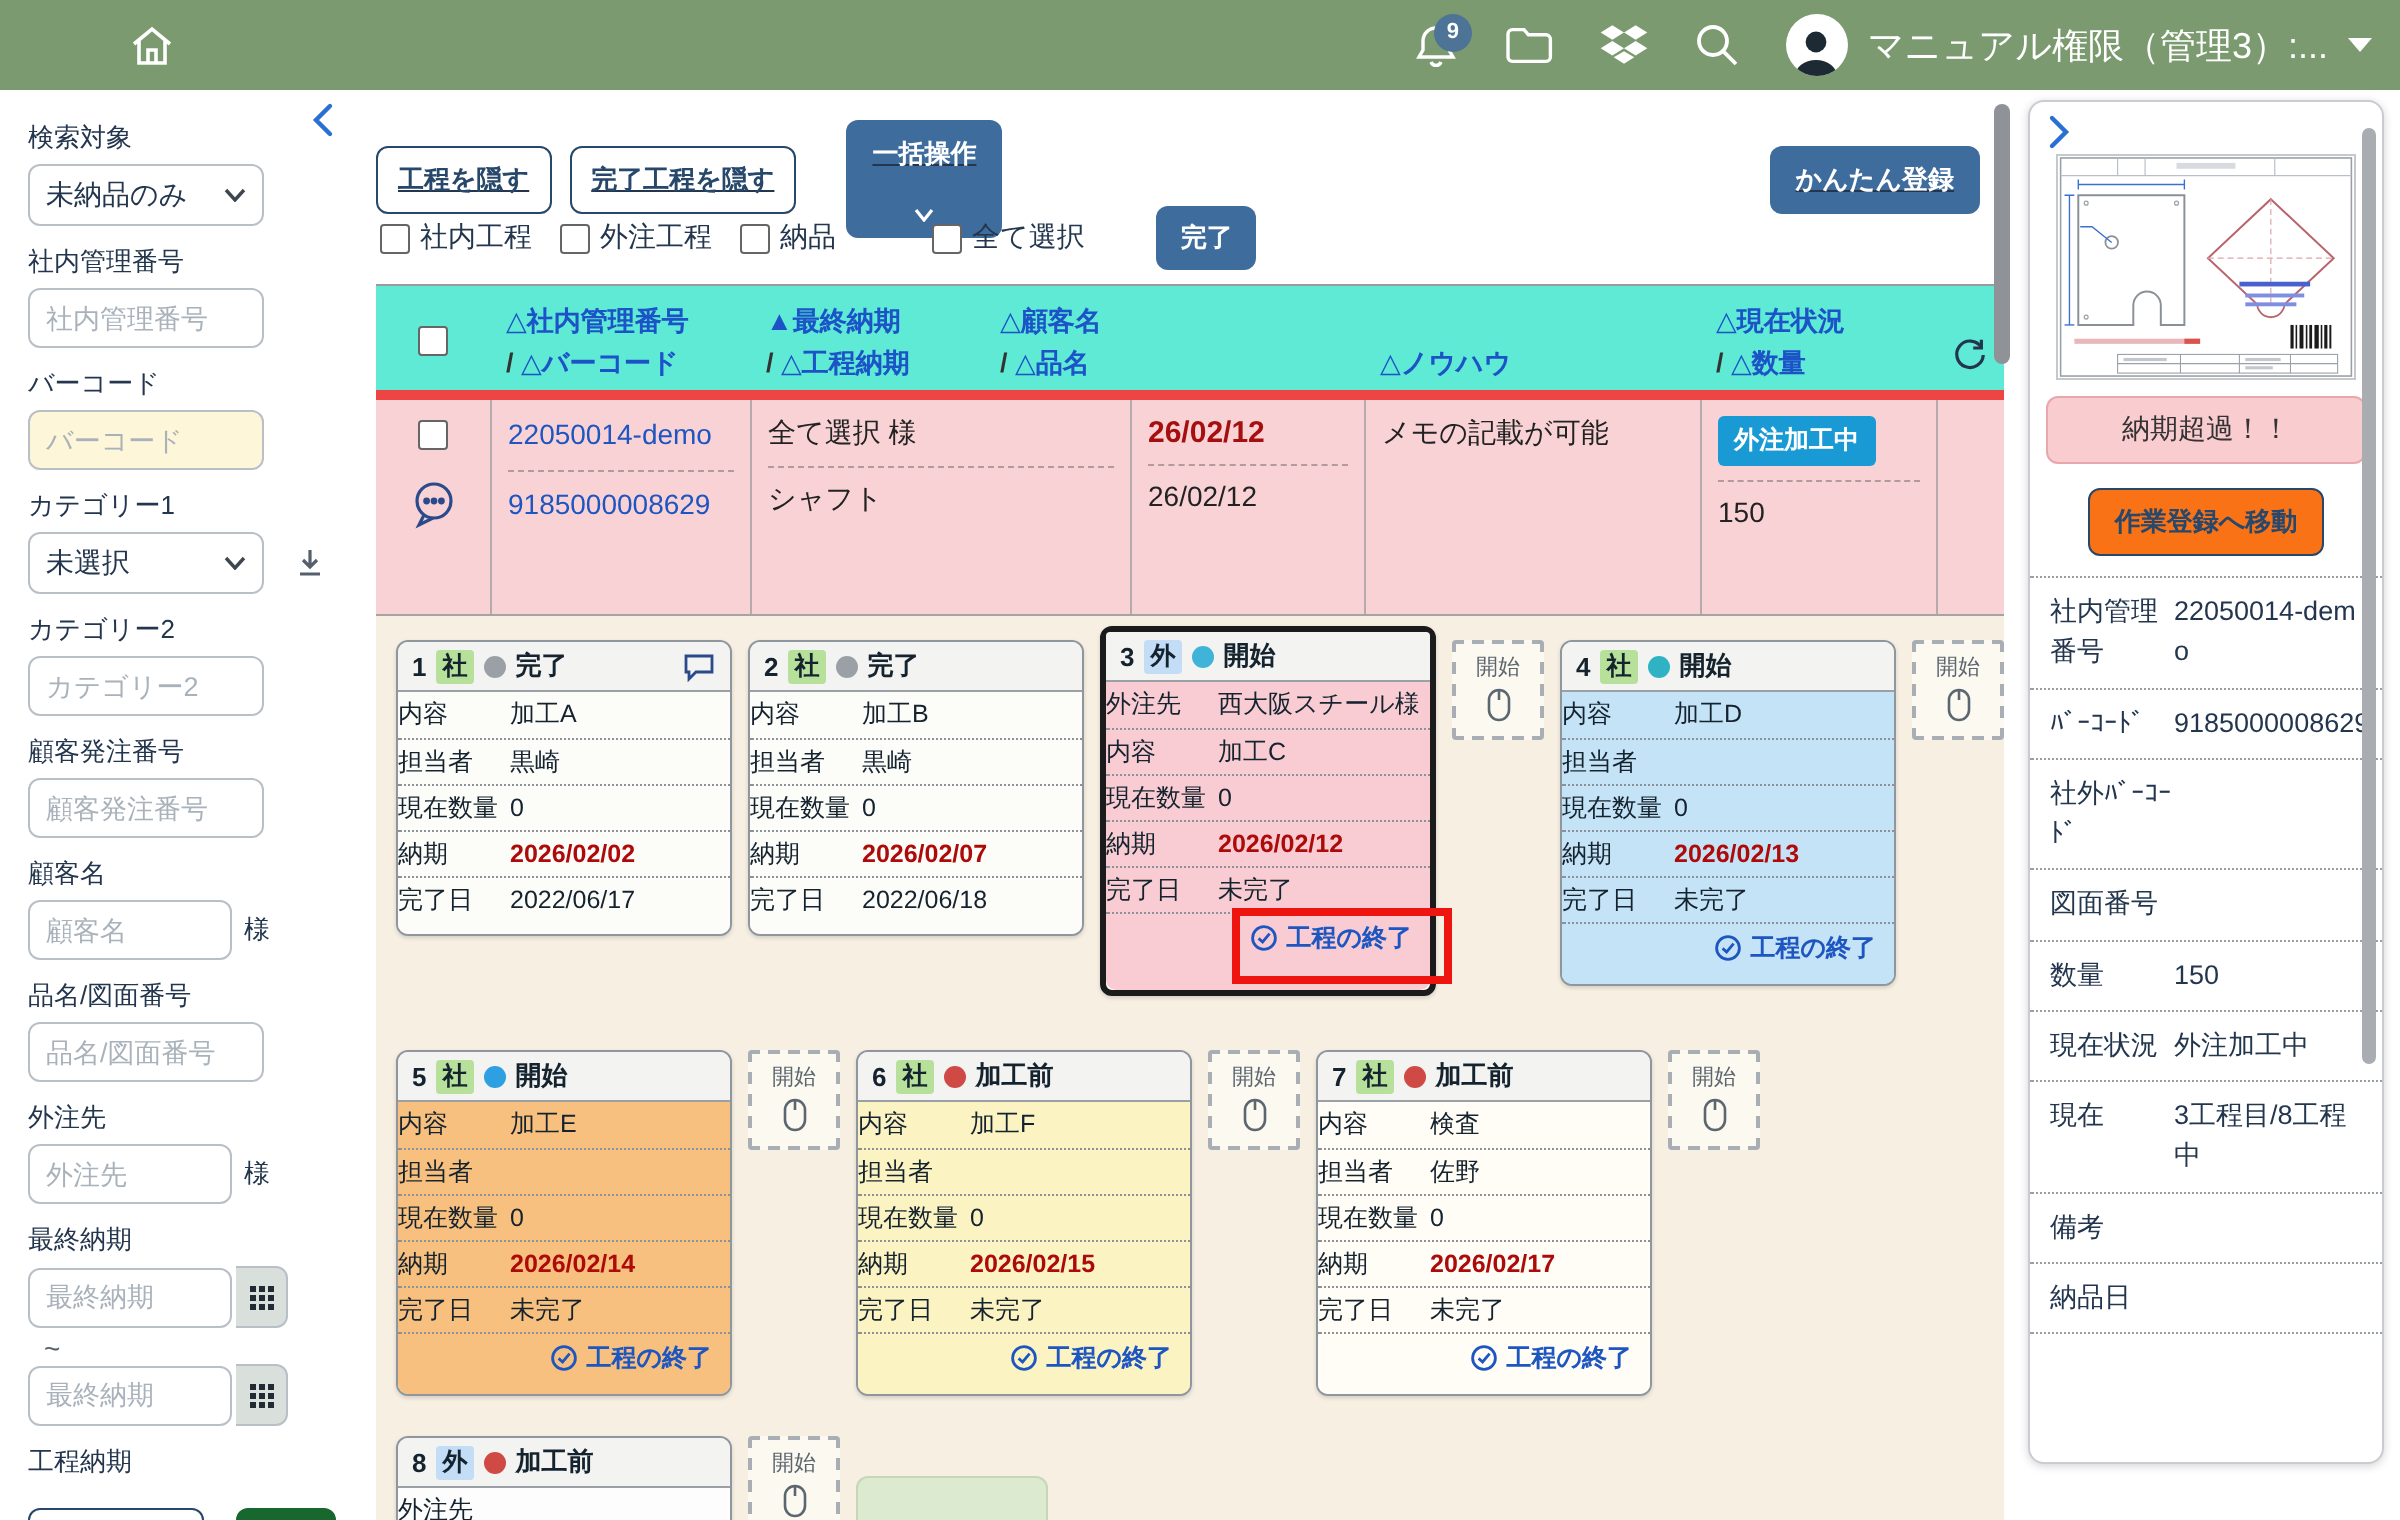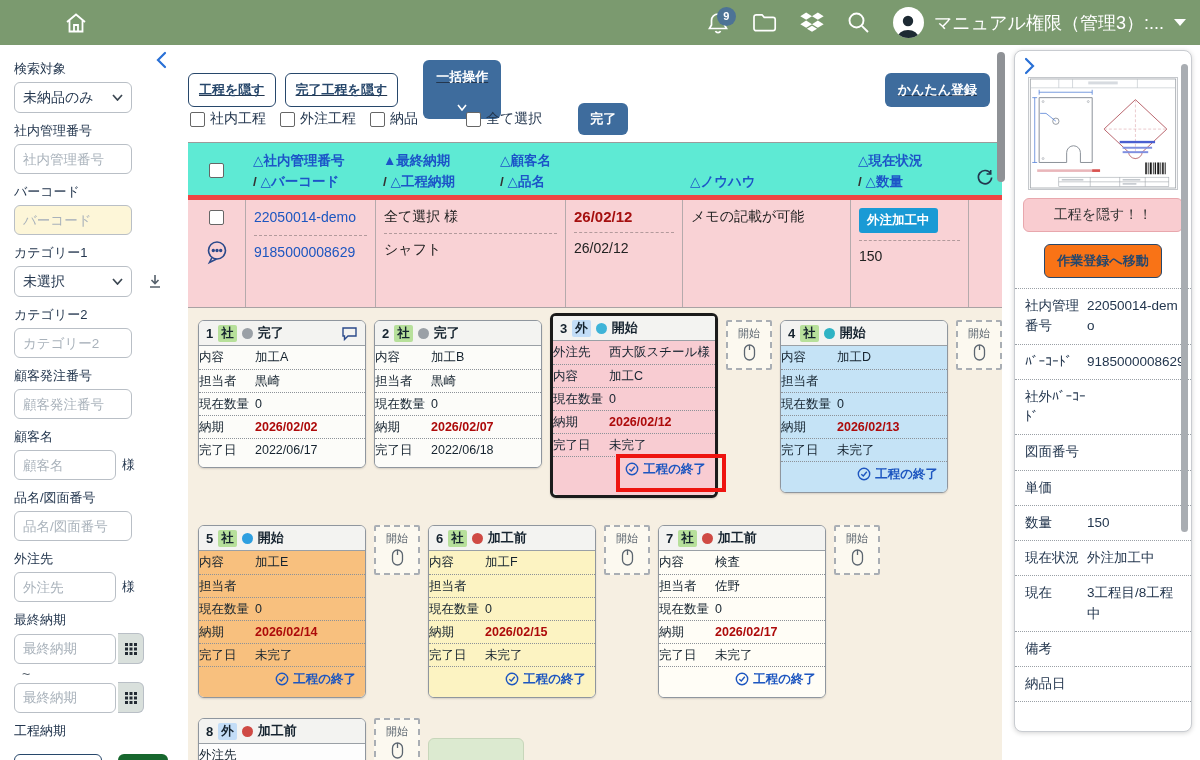--- a/index.html
+++ b/index.html
@@ -789,44 +789,40 @@
       <line x1="30" y1="105.7" x2="142" y2="105.7"></line>
       <line x1="62" y1="101" x2="62" y2="110.5"></line>
       <line x1="92" y1="101" x2="92" y2="110.5"></line>
       <line x1="118" y1="101" x2="118" y2="110.5"></line>
     </g>
     <rect x="33" y="102.8" width="22" height="1.6" fill="#c3c8cd"></rect>
     <rect x="95" y="102.8" width="18" height="1.6" fill="#c3c8cd"></rect>
     <rect x="95" y="107" width="14" height="1.6" fill="#c3c8cd"></rect>
   </svg>
 
-  <div class="overdue">工程を隠す！！</div>
+  <div class="overdue">納期超過！！</div>
   <button class="move-btn">作業登録へ移動</button>
   <div class="p-rows" id="panel-rows">
       <div class="p-row">
         <span class="pl">社内管理番号</span>
         <span class="pv">22050014-demo</span>
       </div>
       <div class="p-row">
         <span class="pl">ﾊﾞｰｺｰﾄﾞ</span>
         <span class="pv">9185000008629</span>
       </div>
       <div class="p-row">
         <span class="pl">社外ﾊﾞｰｺｰﾄﾞ</span>
         <span class="pv"></span>
       </div>
       <div class="p-row">
         <span class="pl">図面番号</span>
         <span class="pv"></span>
       </div>
       <div class="p-row">
-        <span class="pl">単価</span>
-        <span class="pv"></span>
-      </div>
-      <div class="p-row">
         <span class="pl">数量</span>
         <span class="pv">150</span>
       </div>
       <div class="p-row">
         <span class="pl">現在状況</span>
         <span class="pv">外注加工中</span>
       </div>
       <div class="p-row">
         <span class="pl">現在</span>
         <span class="pv">3工程目/8工程中</span>

